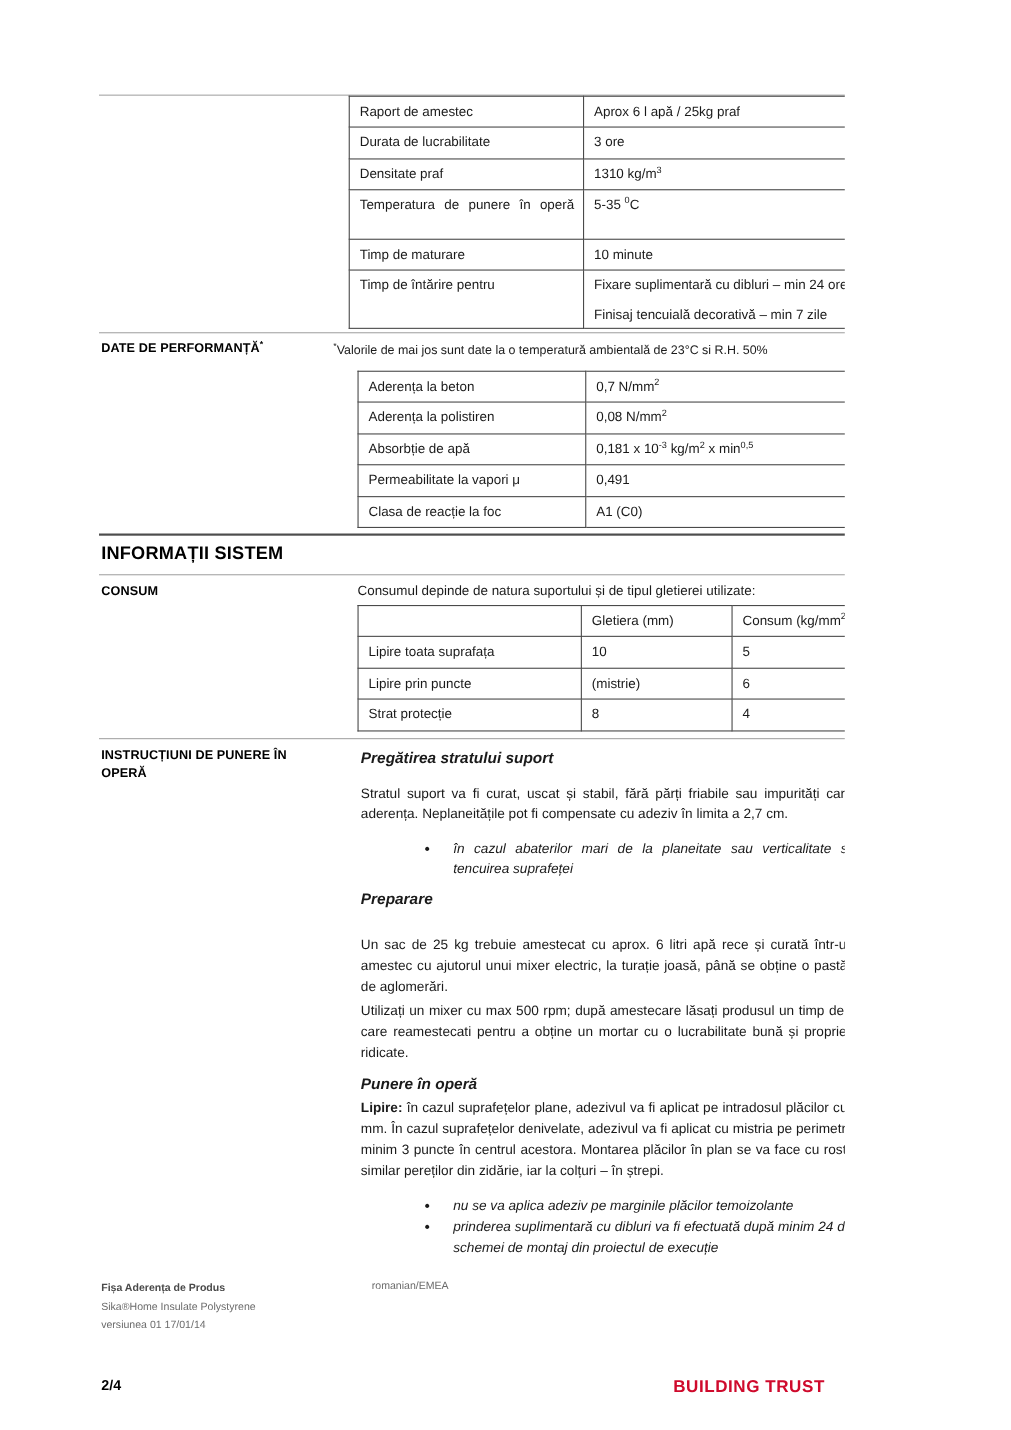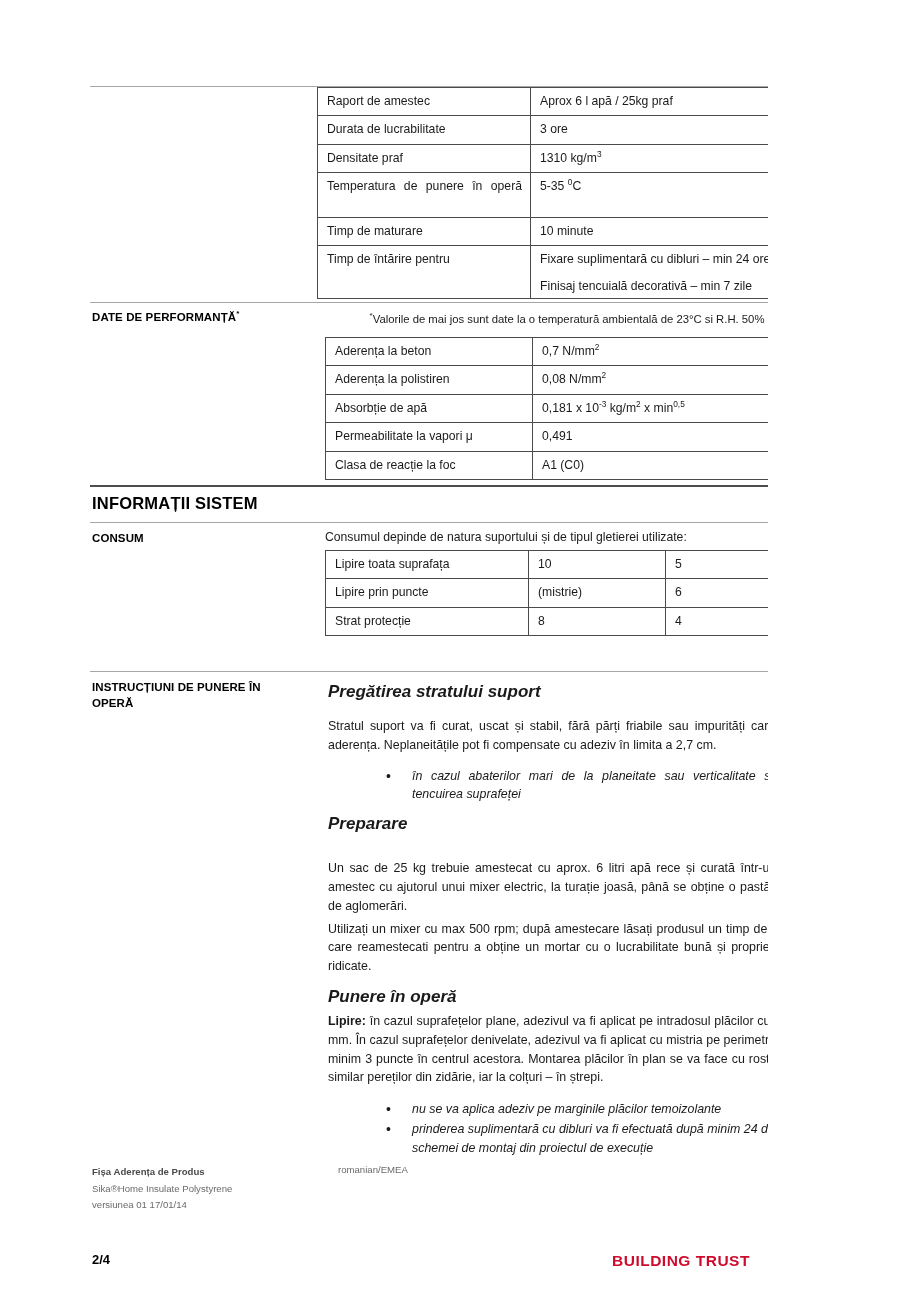--- a/index.html
+++ b/index.html
@@ -92,21 +92,21 @@
     width: 520px;
     font-size: 12.4px;
     line-height: 1.52;
     color: #1a1a1a;
   }
   .body-txt p { margin: 0; }
   .just { text-align: justify; }
   .subhead {
     font-weight: bold;
     font-style: italic;
-    font-size: 17px;
+    font-size: 14px;
   }
   .bold { font-weight: bold; }
   .note {
     position: absolute;
     font-size: 11.3px;
     color: #1a1a1a;
   }
   .note sup { font-size: 8px; vertical-align: super; line-height: 0; }
 
   ul.bl {
@@ -217,21 +217,21 @@
       </tr>
     </tbody>
   </table>
 
   <div class="rule-thin" style="top:302px;"></div>
 
   <div class="sec-label" style="top:310px;">
     <span>DATE DE PERFORMANȚĂ</span><sup>*</sup>
   </div>
 
-  <div class="note" style="left:317px; top:313px; width:500px;text-align:center;">
+  <div class="note" style="left:303px; top:313px; width:500px;">
     <sup>*</sup><span>Valorile de mai jos sunt date la o temperatură ambientală de 23°C si R.H. 50%</span>
   </div>
 
   <table class="doc" style="left:325px; top:337px; width:490px;">
     <colgroup>
         <col style="width:207px">
         <col style="width:283px">
       </colgroup>
     <tbody>
       <tr>
@@ -265,20 +265,25 @@
 
   <div class="note" style="left:325px; top:530px; width:500px; font-size:12.2px;">Consumul depinde de natura suportului și de tipul gletierei utilizate:</div>
 
   <table class="doc" style="left:325px; top:550px; width:480px;">
     <colgroup>
         <col style="width:203px">
         <col style="width:137px">
         <col style="width:140px">
       </colgroup>
     <tbody>
+      <tr>
+        <td></td>
+        <td>Gletiera (mm)</td>
+        <td><span>Consum (kg/mm</span><sup class="sm">2</sup><span>)</span></td>
+      </tr>
       <tr>
         <td>Lipire toata suprafața</td>
         <td>10</td>
         <td>5</td>
       </tr>
       <tr>
         <td>Lipire prin puncte</td>
         <td>(mistrie)</td>
         <td>6</td>
       </tr>

